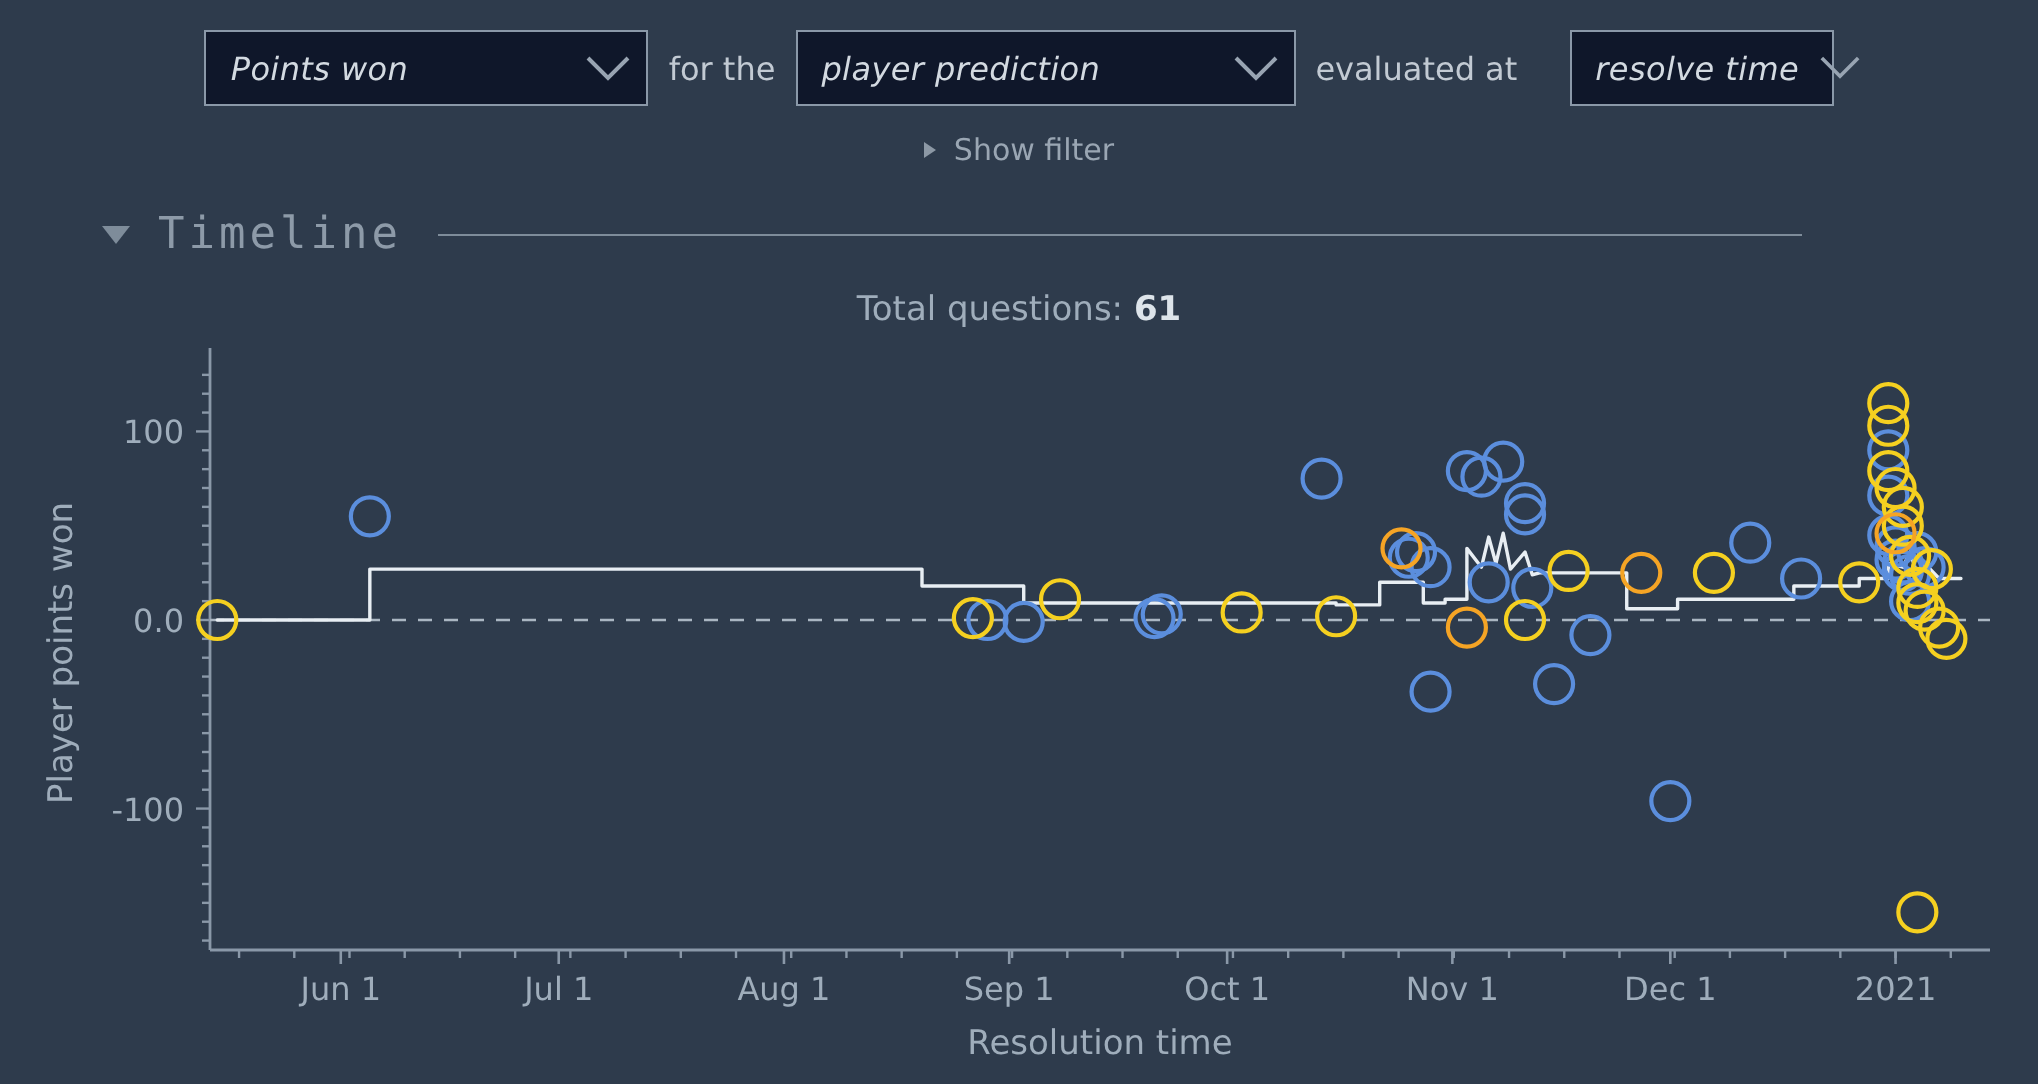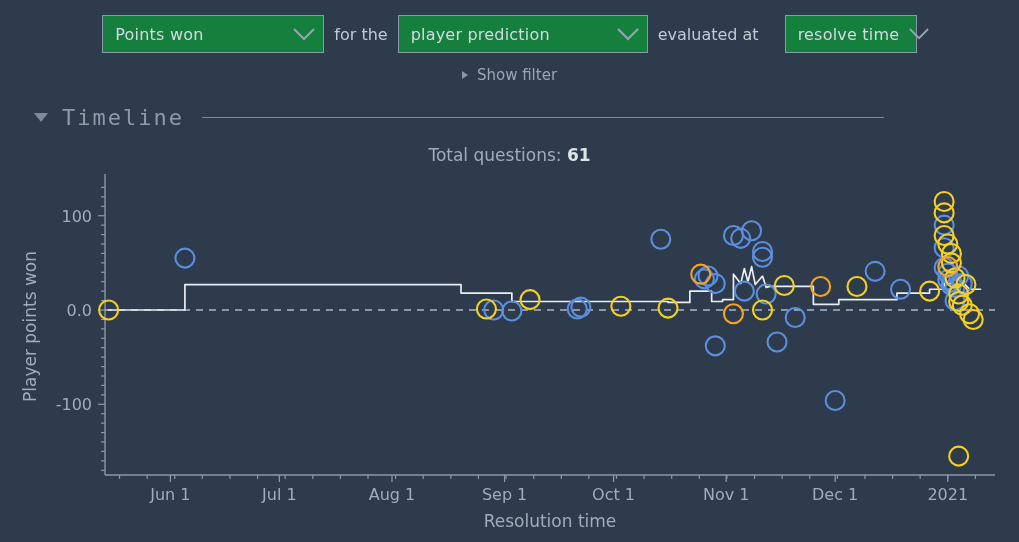--- a/index.html
+++ b/index.html
@@ -24,29 +24,30 @@
     height: 40px;
     display: flex;
     align-items: center;
     justify-content: center;
     gap: 0;
   }
   .select-box {
     position: relative;
     box-sizing: border-box;
     border: 1px solid #8a98a8;
-    background: #15803d;
+    background: #0f172a;
     height: 38px;
     display: flex;
     align-items: center;
     padding: 0 8px 0 12px;
     color: #d3dae1;
     font-size: 16px;
     letter-spacing: .2px;
     cursor: pointer;
+    font-style: italic;
   }
   .select-box .sel-label { white-space: nowrap; }
   .chev {
     margin-left: auto;
     padding-left: 22px;
     display: inline-flex;
     align-items: center;
   }
   .chev svg { display: block; }
   #select-metric { width: 222px; }
@@ -74,21 +75,21 @@
     border-left: 6px solid #8c98a5;
     border-top: 4.5px solid transparent;
     border-bottom: 4.5px solid transparent;
     margin-right: 9px;
     vertical-align: 1px;
   }
 
   
   #timeline-header {
     position: absolute;
-    top: 102px; left: 34px;
+    top: 102px; left: 51px;
     width: 850px;
     height: 30px;
     display: flex;
     align-items: center;
     gap: 14px;
   }
   #timeline-header .tri-down {
     width: 0; height: 0;
     border-top: 9px solid #7e8c9a;
     border-left: 7.5px solid transparent;

